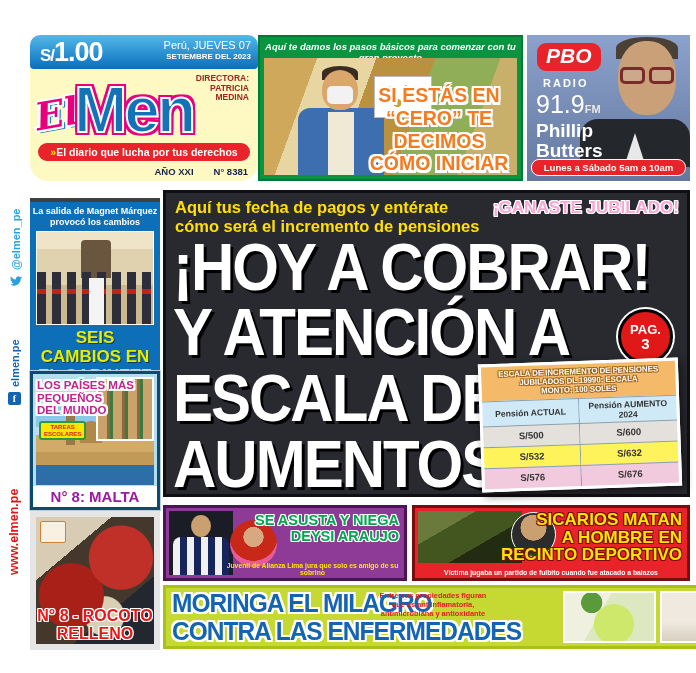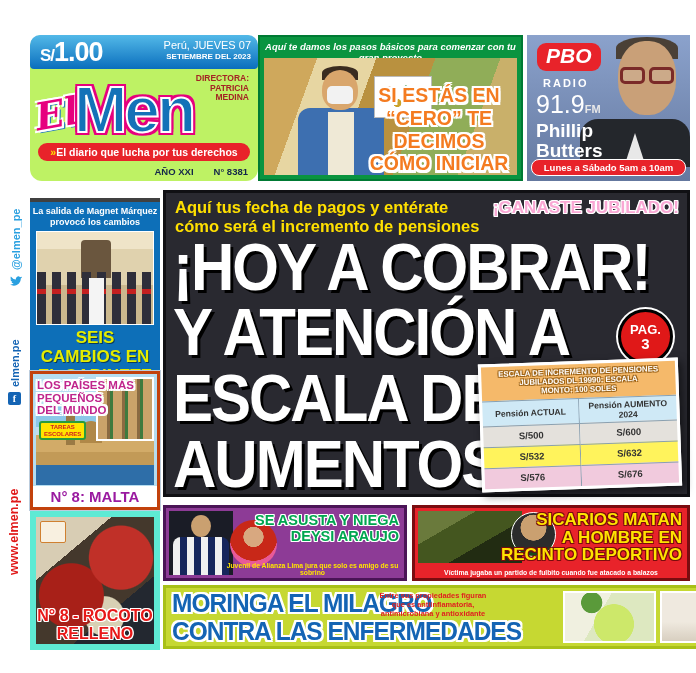--- a/index.html
+++ b/index.html
@@ -7,21 +7,21 @@
   body { font-family:"Liberation Sans", sans-serif; }
   #page { position:relative; width:696px; height:673px; background:#ffffff; overflow:hidden; }
 
   
   .ow { text-shadow:-2px -2px 0 #fff,2px -2px 0 #fff,-2px 2px 0 #fff,2px 2px 0 #fff,-2px 0 0 #fff,2px 0 0 #fff,0 -2px 0 #fff,0 2px 0 #fff; }
   .ow1 { text-shadow:-1px -1px 0 #fff,1px -1px 0 #fff,-1px 1px 0 #fff,1px 1px 0 #fff,-1px 0 0 #fff,1px 0 0 #fff,0 -1px 0 #fff,0 1px 0 #fff; }
   .odr { text-shadow:-1px -1px 0 #7a0c0c,1px -1px 0 #7a0c0c,-1px 1px 0 #7a0c0c,1px 1px 0 #7a0c0c; }
   .obr { text-shadow:-1px -1px 0 #9a6218,1px -1px 0 #9a6218,-1px 1px 0 #9a6218,1px 1px 0 #9a6218; }
 
   
-  #masthead { position:absolute; left:30px; top:35px; width:228px; height:146px; background:#bef264; border-radius:12px; }
+  #masthead { position:absolute; left:30px; top:35px; width:228px; height:146px; background:#fef9c3; border-radius:18px; }
   .price-bar { position:absolute; left:0; top:0; right:0; height:34px; background:linear-gradient(180deg,#53b9e8,#0a6ebd); border-radius:10px 10px 4px 4px; }
   .price { position:absolute; left:10px; top:2px; color:#fff; font-weight:bold; font-size:27px; letter-spacing:-1px; }
   .price .cur { font-size:17px; }
   .date { position:absolute; right:7px; top:3px; text-align:right; color:#fff; }
   .date .d1 { font-weight:normal; font-size:11px; line-height:14px; }
   .date .d2 { font-weight:bold; font-size:8px; }
   .director { position:absolute; top:39px; right:9px; text-align:right; color:#a32424; font-weight:bold; font-size:8.5px; line-height:9.5px; }
   .logo-el { position:absolute; left:5px; top:56px; font-family:"DejaVu Serif", serif; font-style:italic; font-weight:bold; font-size:38px; color:#e6007e; transform:rotate(-10deg); text-shadow:-2px -2px 0 #fff,2px -2px 0 #fff,-2px 2px 0 #fff,2px 2px 0 #fff,3px 3px 0 #2a7ec0; }
   .logo-men { position:absolute; left:44px; top:38px; font-weight:bold; font-size:64px; letter-spacing:-3px; color:#1472b8; -webkit-text-stroke:2px #fff; text-shadow:-3px -3px 0 #e6007e,3px -3px 0 #e6007e,-3px 3px 0 #e6007e,3px 3px 0 #e6007e,0 -3px 0 #e6007e,0 3px 0 #e6007e,-3px 0 0 #e6007e,3px 0 0 #e6007e; }
   .slogan { position:absolute; left:8px; right:8px; bottom:20px; background:#e8232a; border-radius:12px; color:#fff; font-weight:bold; font-size:10.5px; text-align:center; padding:3px 0; }
@@ -69,31 +69,31 @@
   #cabinet { position:absolute; left:30px; top:186px; width:130px; height:194px; background:#0d6fb8; border-top:4px solid #404040;margin-top:12px; }
   .cab-kicker { color:#fff; font-weight:bold; font-size:9px; line-height:10.5px; text-align:center; padding:4px 2px 2px; }
   .cab-photo { position:relative; margin:2px auto 0; width:118px; height:94px; background:linear-gradient(180deg,#efe4c8 0 18%,#e0d2ae 18% 58%,#cbb88e 58%); border:1px solid #fff; overflow:hidden; }
   .cab-door { position:absolute; left:44px; top:8px; width:30px; height:38px; background:#6a563e; border-radius:4px 4px 0 0; }
   .cab-row { position:absolute; left:0; right:0; bottom:0; height:52px; background:repeating-linear-gradient(90deg,#2e2e3a 0 9px,transparent 9px 15px); }
   .cab-center { position:absolute; left:52px; bottom:0; width:15px; height:46px; background:#f4f4f4; }
   .cab-sash { position:absolute; left:0; right:0; bottom:30px; height:5px; background:repeating-linear-gradient(90deg,#c42020 0 9px,transparent 9px 15px); }
   .cab-headline { color:#e4ec00; font-weight:800; font-size:17px; line-height:19px; text-align:center; margin-top:3px; text-shadow:1px 1px 0 #083a60; }
 
   
-  #malta { position:absolute; left:30px; top:371px; width:130px; height:139px; background:#b5ddf0; border:3px solid #c2410c; box-shadow:0 0 0 1px #bcd; }
+  #malta { position:absolute; left:30px; top:371px; width:130px; height:139px; background:#b5ddf0; border:3px solid #0c4a6e; box-shadow:0 0 0 1px #bcd; }
   .malta-main { position:absolute; left:3px; bottom:22px; width:118px; height:78px; background:linear-gradient(180deg,#8cc8e8 0 26%,#c4dcec 26% 36%,#d2ab68 36% 58%,#c29a57 58% 74%,#2e6ea8 74%); }
   .malta-dome { position:absolute; left:44px; top:14px; width:22px; height:22px; border-radius:50% 50% 0 0; background:#b08848; }
   .malta-tower { position:absolute; left:30px; top:6px; width:9px; height:32px; background:#9a7a44; }
   .malta-small { position:absolute; top:3px; right:3px; width:58px; height:64px; border:2px solid #fff; background:repeating-linear-gradient(90deg,#caa36a 0 9px,#8a6a42 9px 12px,#3e7a3e 12px 15px); }
   .malta-series { position:absolute; top:5px; left:4px; color:#c0258c; font-weight:800; font-size:11.5px; line-height:12.5px; }
   .malta-badge { position:absolute; top:47px; left:6px; background:#ffe400; border:2px solid #2a9a3c; border-radius:3px; color:#d02020; font-weight:bold; font-size:6px; line-height:6.5px; text-align:center; padding:1px 3px; }
   .malta-caption { position:absolute; left:0; right:0; bottom:0; height:21px; background:#fff; color:#9a1aa0; font-weight:800; font-size:15px; text-align:center; line-height:21px; }
 
   
-  #rocoto { position:absolute; left:30px; top:511px; width:130px; height:139px; background:#5eead4; }
+  #rocoto { position:absolute; left:30px; top:511px; width:130px; height:139px; background:#e5e5e5; }
   .roc-photo { position:absolute; inset:6px; background:
       radial-gradient(circle at 72% 32%, #c03028 0 26%, transparent 27%),
       radial-gradient(circle at 30% 62%, #a82018 0 28%, transparent 29%),
       radial-gradient(circle at 58% 78%, #d8d0b4 0 16%, transparent 17%),
       linear-gradient(140deg,#d8cdb4 0 28%,#44382c 28% 70%,#232830 70%); }
   .roc-badge { position:absolute; top:10px; left:10px; width:26px; height:22px; background:#f8f0e0; border:1px solid #d08030; border-radius:2px; }
   .roc-caption { position:absolute; left:0; right:0; bottom:8px; color:#e81818; font-weight:800; font-size:16px; line-height:17.5px; text-align:center; }
 
   
   #lead { position:absolute; left:163px; top:190px; width:527px; height:307px; background:#292930; border:3px solid #101014; }

